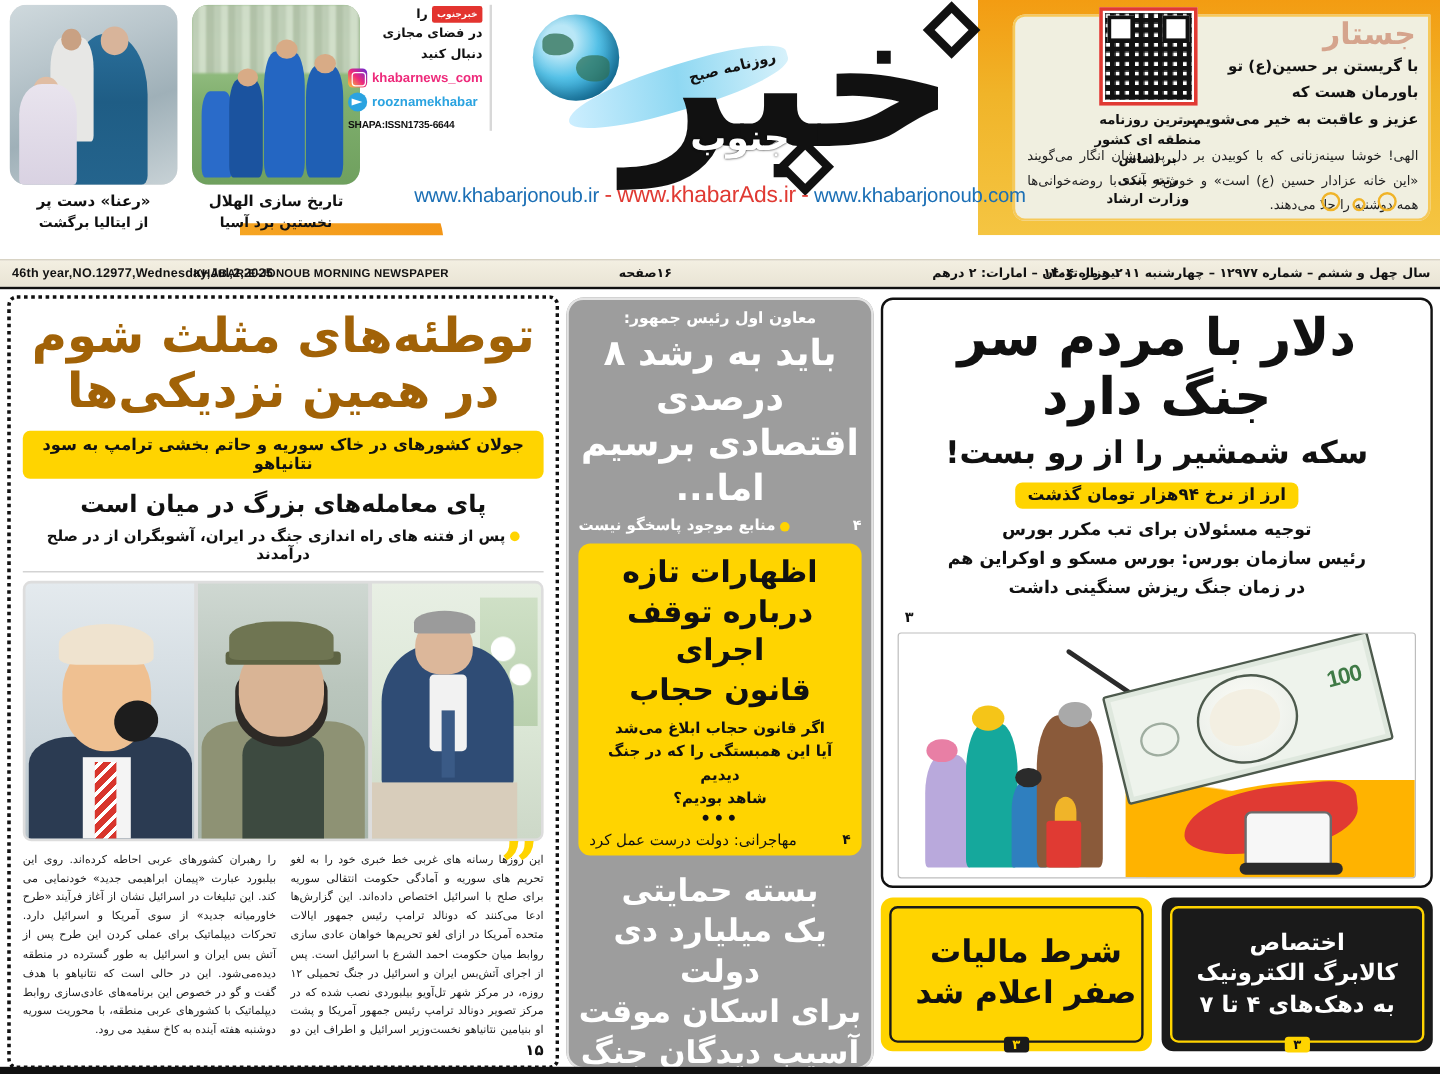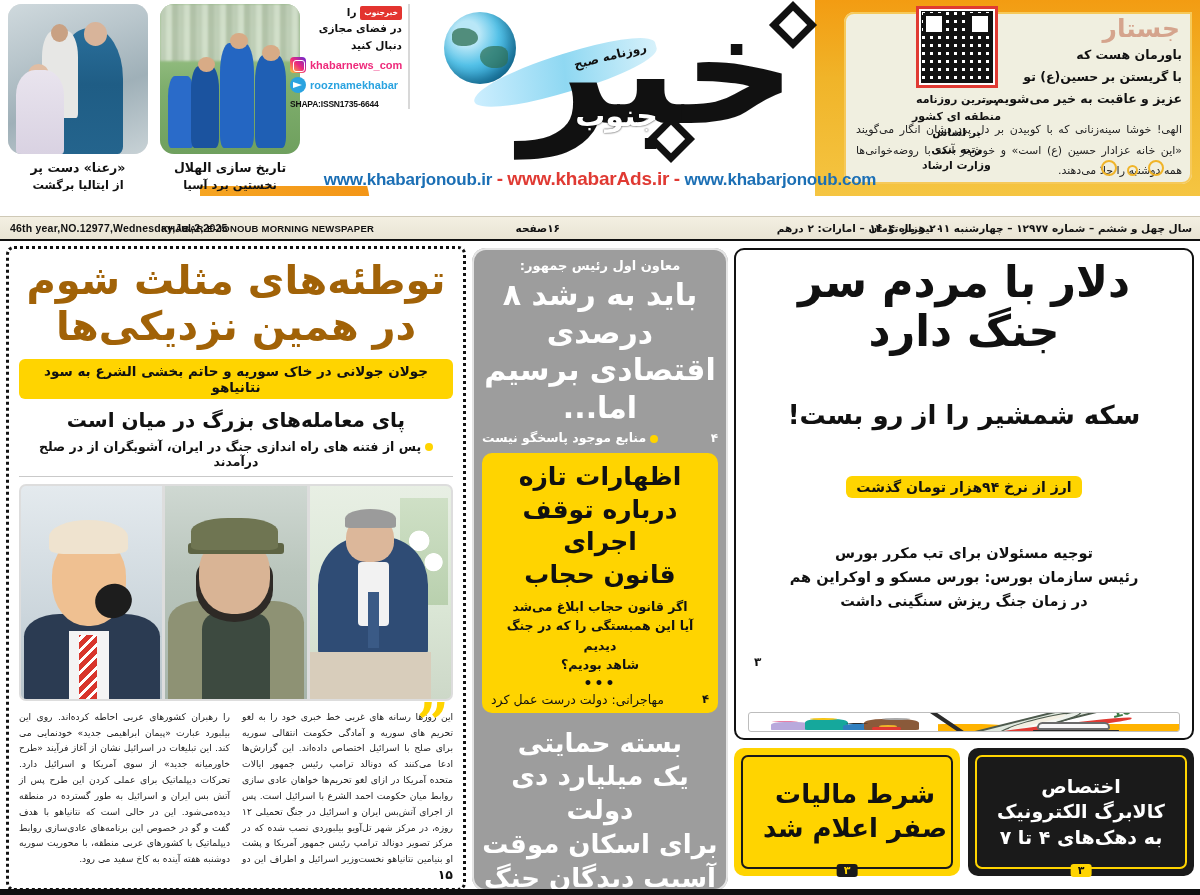--- a/index.html
+++ b/index.html
@@ -151,22 +151,22 @@
      background:#f0efe0;border-radius:10px 0 10px 10px;
      box-shadow:inset 0 0 0 2px #f6c95a;padding:6px 10px 6px 12px;box-sizing:border-box;}
   .jostar-tab{position:absolute;right:12px;top:2px;font-size:25px;font-weight:bold;color:#b54a2a;opacity:.45;letter-spacing:2px;}
   .gp-lines{margin-top:26px;font-size:12.5px;font-weight:bold;line-height:1.75;color:#111;text-align:right;}
   .gp-body{margin-top:10px;font-size:11px;line-height:1.9;color:#222;text-align:justify;}
   .gp-dots{position:absolute;bottom:4px;right:28px;}
   .gp-dots i{display:inline-block;width:12px;height:12px;border:2px solid #f0b429;border-radius:50%;margin-left:10px;}
   .gp-dots i.small{width:7px;height:7px;}
 
   
-  .url-strip{position:absolute;left:0;bottom:6px;width:100%;text-align:center;z-index:5;
-     font-family:"Liberation Sans",sans-serif;direction:ltr;font-size:17px;font-weight:bold;letter-spacing:-.2px;}
+  .url-strip{position:absolute;left:0;bottom:22px;width:100%;text-align:center;z-index:5;
+     font-family:"Liberation Sans",sans-serif;direction:ltr;font-size:17px;font-weight:normal;letter-spacing:-.2px;}
   .url-strip .b{color:#1b6fb5;}
   .url-strip .r{color:#e03a33;font-size:19px;}
 
   
   .infobar{position:absolute;left:0;top:216px;width:1200px;height:22px;
      background:linear-gradient(180deg,#f3efe2,#e9e4d4);
      border-top:1px solid #cfc9b6;border-bottom:2px solid #111;
      display:flex;align-items:center;z-index:6;direction:rtl;}
   .ib{font-size:10.5px;font-weight:bold;color:#111;white-space:nowrap;}
   .ib.en{font-family:"Liberation Sans",sans-serif;direction:ltr;letter-spacing:.2px;font-weight:bold;}
@@ -174,21 +174,21 @@
   .ib-2{position:absolute;right:258px;}
   .ib-4{position:absolute;right:640px;}
   .ib-5{position:absolute;right:826px;letter-spacing:1px;font-size:9.5px;}
   .ib-6{position:absolute;left:10px;font-size:10.5px;}
 
   
   .main{position:absolute;left:0;top:242px;width:1200px;height:653px;display:flex;gap:0;}
 
   
   .col-right{width:470px;padding:6px 6px 4px 4px;box-sizing:border-box;}
-  .card-white{border:2px solid #111;border-radius:10px;background:#fff;padding:8px 12px 6px;box-sizing:border-box;gap:37px;}
+  .card-white{border:2px solid #111;border-radius:10px;background:#fff;padding:8px 12px 6px;box-sizing:border-box;}
   .dollar-card{height:492px;display:flex;flex-direction:column;}
   .h-dollar{font-size:43px;font-weight:bold;line-height:1.15;text-align:center;color:#111;letter-spacing:-1px;}
   .h-dollar-2{font-size:26px;font-weight:bold;text-align:center;margin-top:6px;color:#111;}
   .badge-yellow{display:block;margin:9px auto 0;background:#ffd400;border-radius:6px;
      font-size:14px;font-weight:bold;padding:3px 10px;width:max-content;color:#111;}
   .dollar-lead{font-size:14.5px;font-weight:bold;text-align:center;line-height:1.65;margin-top:7px;}
   .dollar-pg{font-size:12px;font-weight:bold;margin-top:4px;text-align:left;padding-left:6px;}
   .cartoon{flex:1;margin-top:6px;border:1px solid #bdbdbd;background:#fff;position:relative;overflow:hidden;border-radius:3px;}
 
   
@@ -393,22 +393,22 @@
         <div>بر اساس</div>
         <div>رتبه بندی</div>
         <div>وزارت ارشاد</div>
       </div>
     </div>
 
     <div class="gold-panel">
       <div class="gold-inner">
         <div class="jostar-tab">جستار</div>
         <div class="gp-lines">
+          <div>با گریستن بر حسین(ع) تو</div>
           <div>باورمان هست که</div>
-          <div>با گریستن بر حسین(ع) تو</div>
           <div>عزیز و عاقبت به خیر می‌شویم...</div>
         </div>
         <div class="gp-body">الهی! خوشا سینه‌زنانی که با کوبیدن بر دل پردردشان انگار می‌گویند «این خانه عزادار حسین (ع) است» و خوش‌تر آنکه با روضه‌خوانی‌ها همه دوشنبه را جلا می‌دهند.</div>
         <div class="gp-dots"><i></i><i class="small"></i><i></i></div>
       </div>
     </div>
 
     <div class="url-strip">
       <span class="b">www.khabarjonoub.ir</span>
       <span class="r">-</span>
@@ -524,21 +524,21 @@
           <div>برای اسکان موقت</div>
           <div>آسیب دیدگان جنگ</div>
         </div>
 
       </div>
     </div>
 
     <div class="col-left">
       <div class="left-card">
         <div class="lh1">توطئه‌های مثلث شوم در همین نزدیکی‌ها</div>
-        <div class="lband">جولان جولانی در خاک سوریه و حاتم بخشی الشرع به سود نتانیاهو</div>
+        <div class="lband">جولان کشورهای در خاک سوریه و حاتم بخشی ترامپ به سود نتانیاهو</div>
         <div class="lh2">پای معامله‌های بزرگ در میان است</div>
         <div class="lsub"><span class="dot-y"></span><span>پس از فتنه های راه اندازی جنگ در ایران، آشوبگران از در صلح درآمدند</span></div>
         <div class="lrule"></div>
 
         <div class="photos">
           <div class="ph-cell">
             <div class="p-net">
                 <div class="flow"></div>
                 <div class="suit"></div>
                 <div class="shirt"></div>

